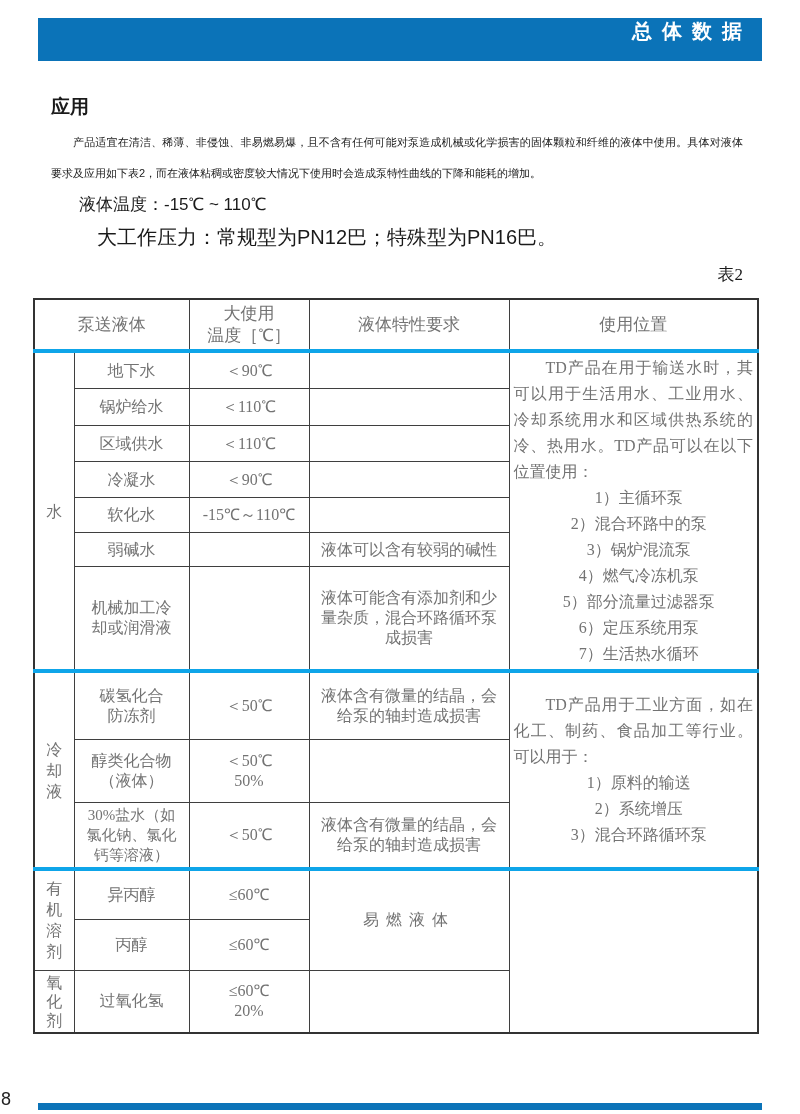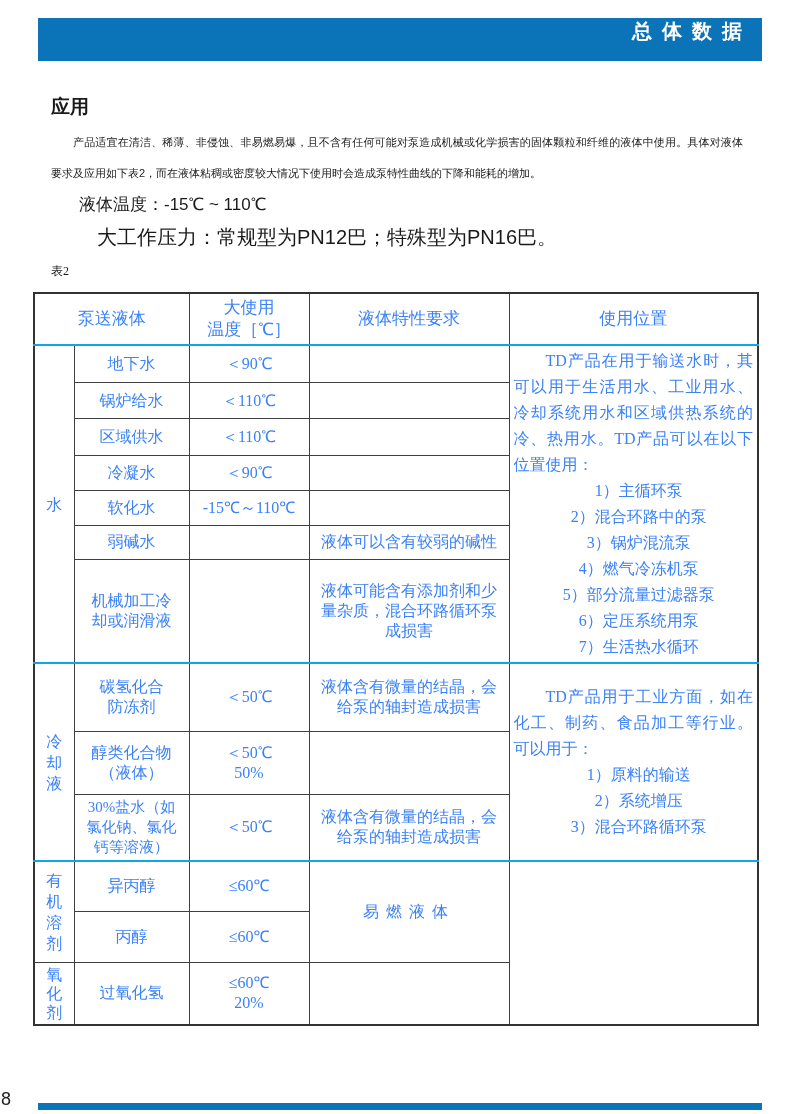--- a/index.html
+++ b/index.html
@@ -17,36 +17,36 @@
   }
   .content { position:absolute; left:51px; top:94px; width:692px; }
   .apptitle { font-size:19px; font-weight:bold; margin:0 0 7px 0; }
   .para {
     font-size:11px; line-height:31px; margin:0; text-indent:2em;
     text-align:justify;
   }
   .tline { font-size:17px; line-height:32px; margin:0; padding-left:28px; }
   .pline { font-size:20px; line-height:32px; margin:0; padding-left:46px; }
   .caption {
-    text-align:left; font-family:"Liberation Serif", serif;
-    font-size:12px; margin:10px 0 12px 0;
+    text-align:right; font-family:"Liberation Serif", serif;
+    font-size:17px; margin:10px 0 12px 0;
   }
   table.liquids {
     border-collapse:collapse; table-layout:fixed; width:724px;
     margin-left:-18px; font-family:"Liberation Serif", serif;
-    font-size:16px; color:#3b82f6; border:2px solid #333;
+    font-size:16px; color:#737373; border:2px solid #333;
   }
   table.liquids td {
     border:1px solid #3f3f3f; padding:2px 4px;
     vertical-align:middle; text-align:center; line-height:20px;
     overflow:hidden; box-sizing:border-box;
   }
   td.ml { white-space:pre-line; }
   tr.thead td { font-size:17px; height:52px; line-height:22px; }
-  tr.sectop td, td.sectop { border-top:2px solid #0ea5e9; }
+  tr.sectop td, td.sectop { border-top:4px solid #0ea5e9; }
   td.req { text-align:left; padding:3px 5px; line-height:21px; white-space:pre-line; }
   td.usage { text-align:left; vertical-align:top; padding:8px 7px 4px 7px; }
   .upara { text-indent:2em; text-align:justify; line-height:26px; }
   .uitem { padding-left:11px; line-height:26px; }
   .vlabel {
     width:18px; margin:0 auto; word-break:break-all;
     line-height:21px; text-align:center;
   }
   td.flam { letter-spacing:7px; padding-left:11px; }
   .pagenum {

